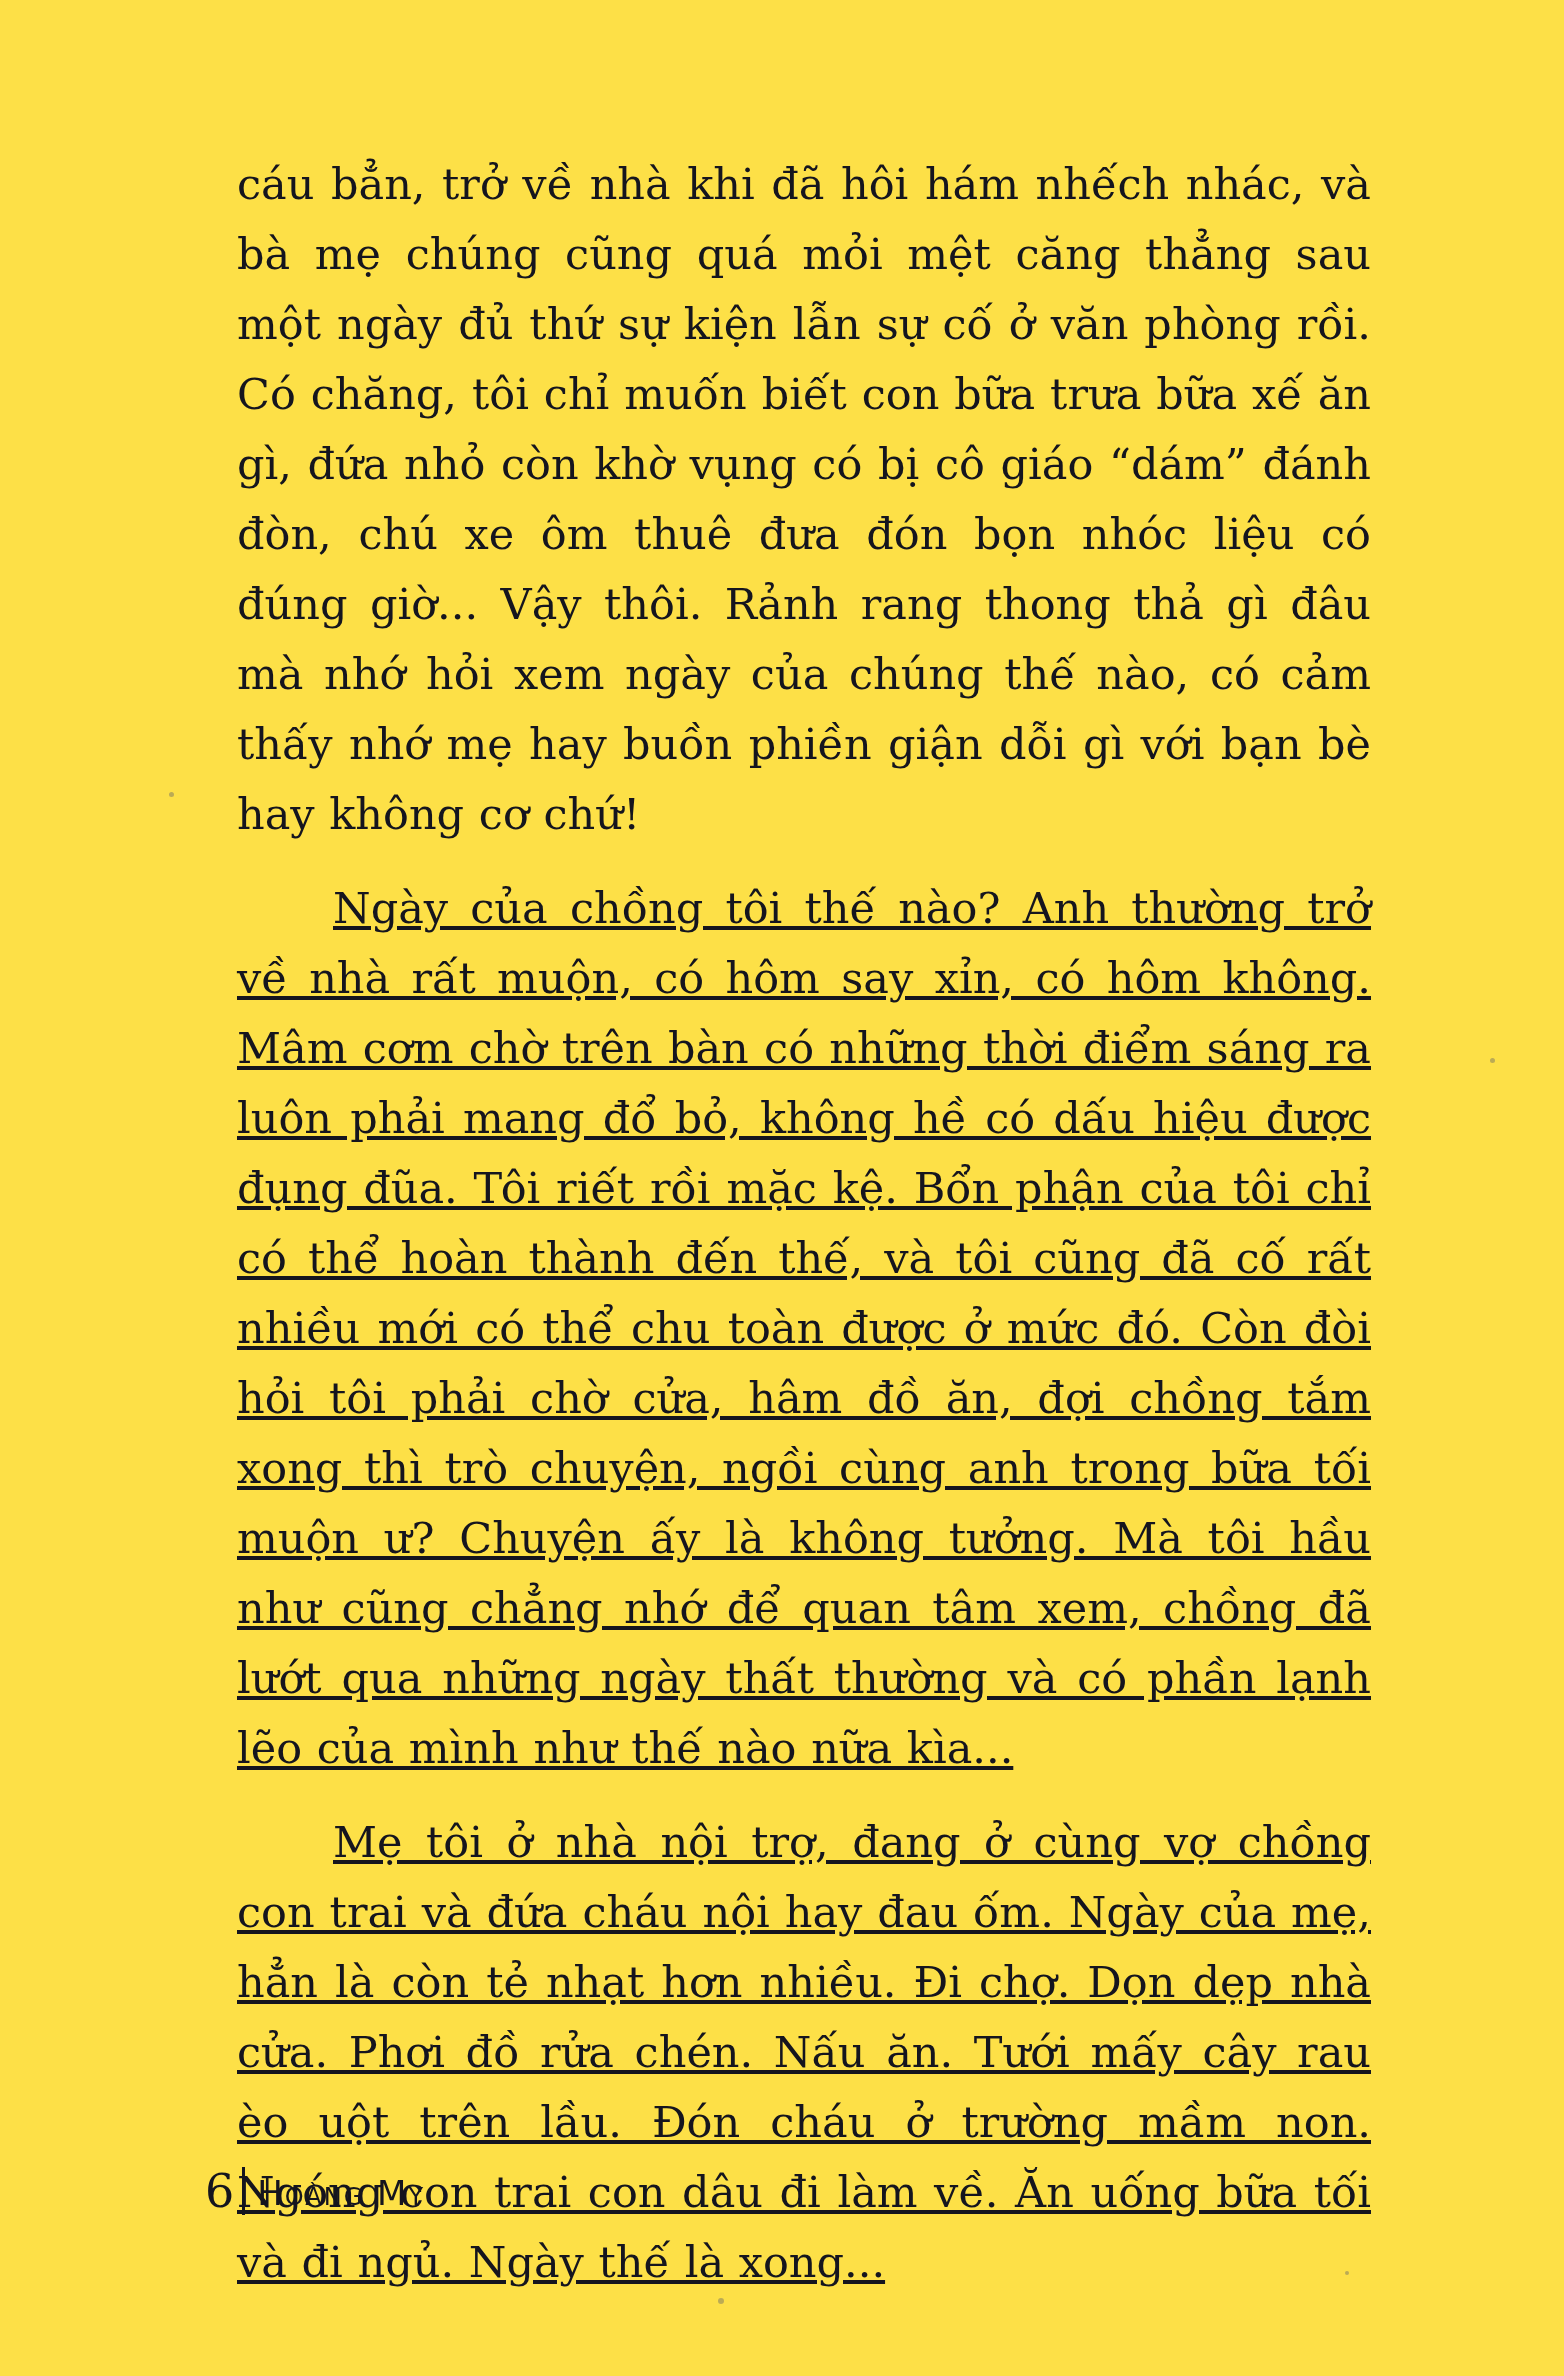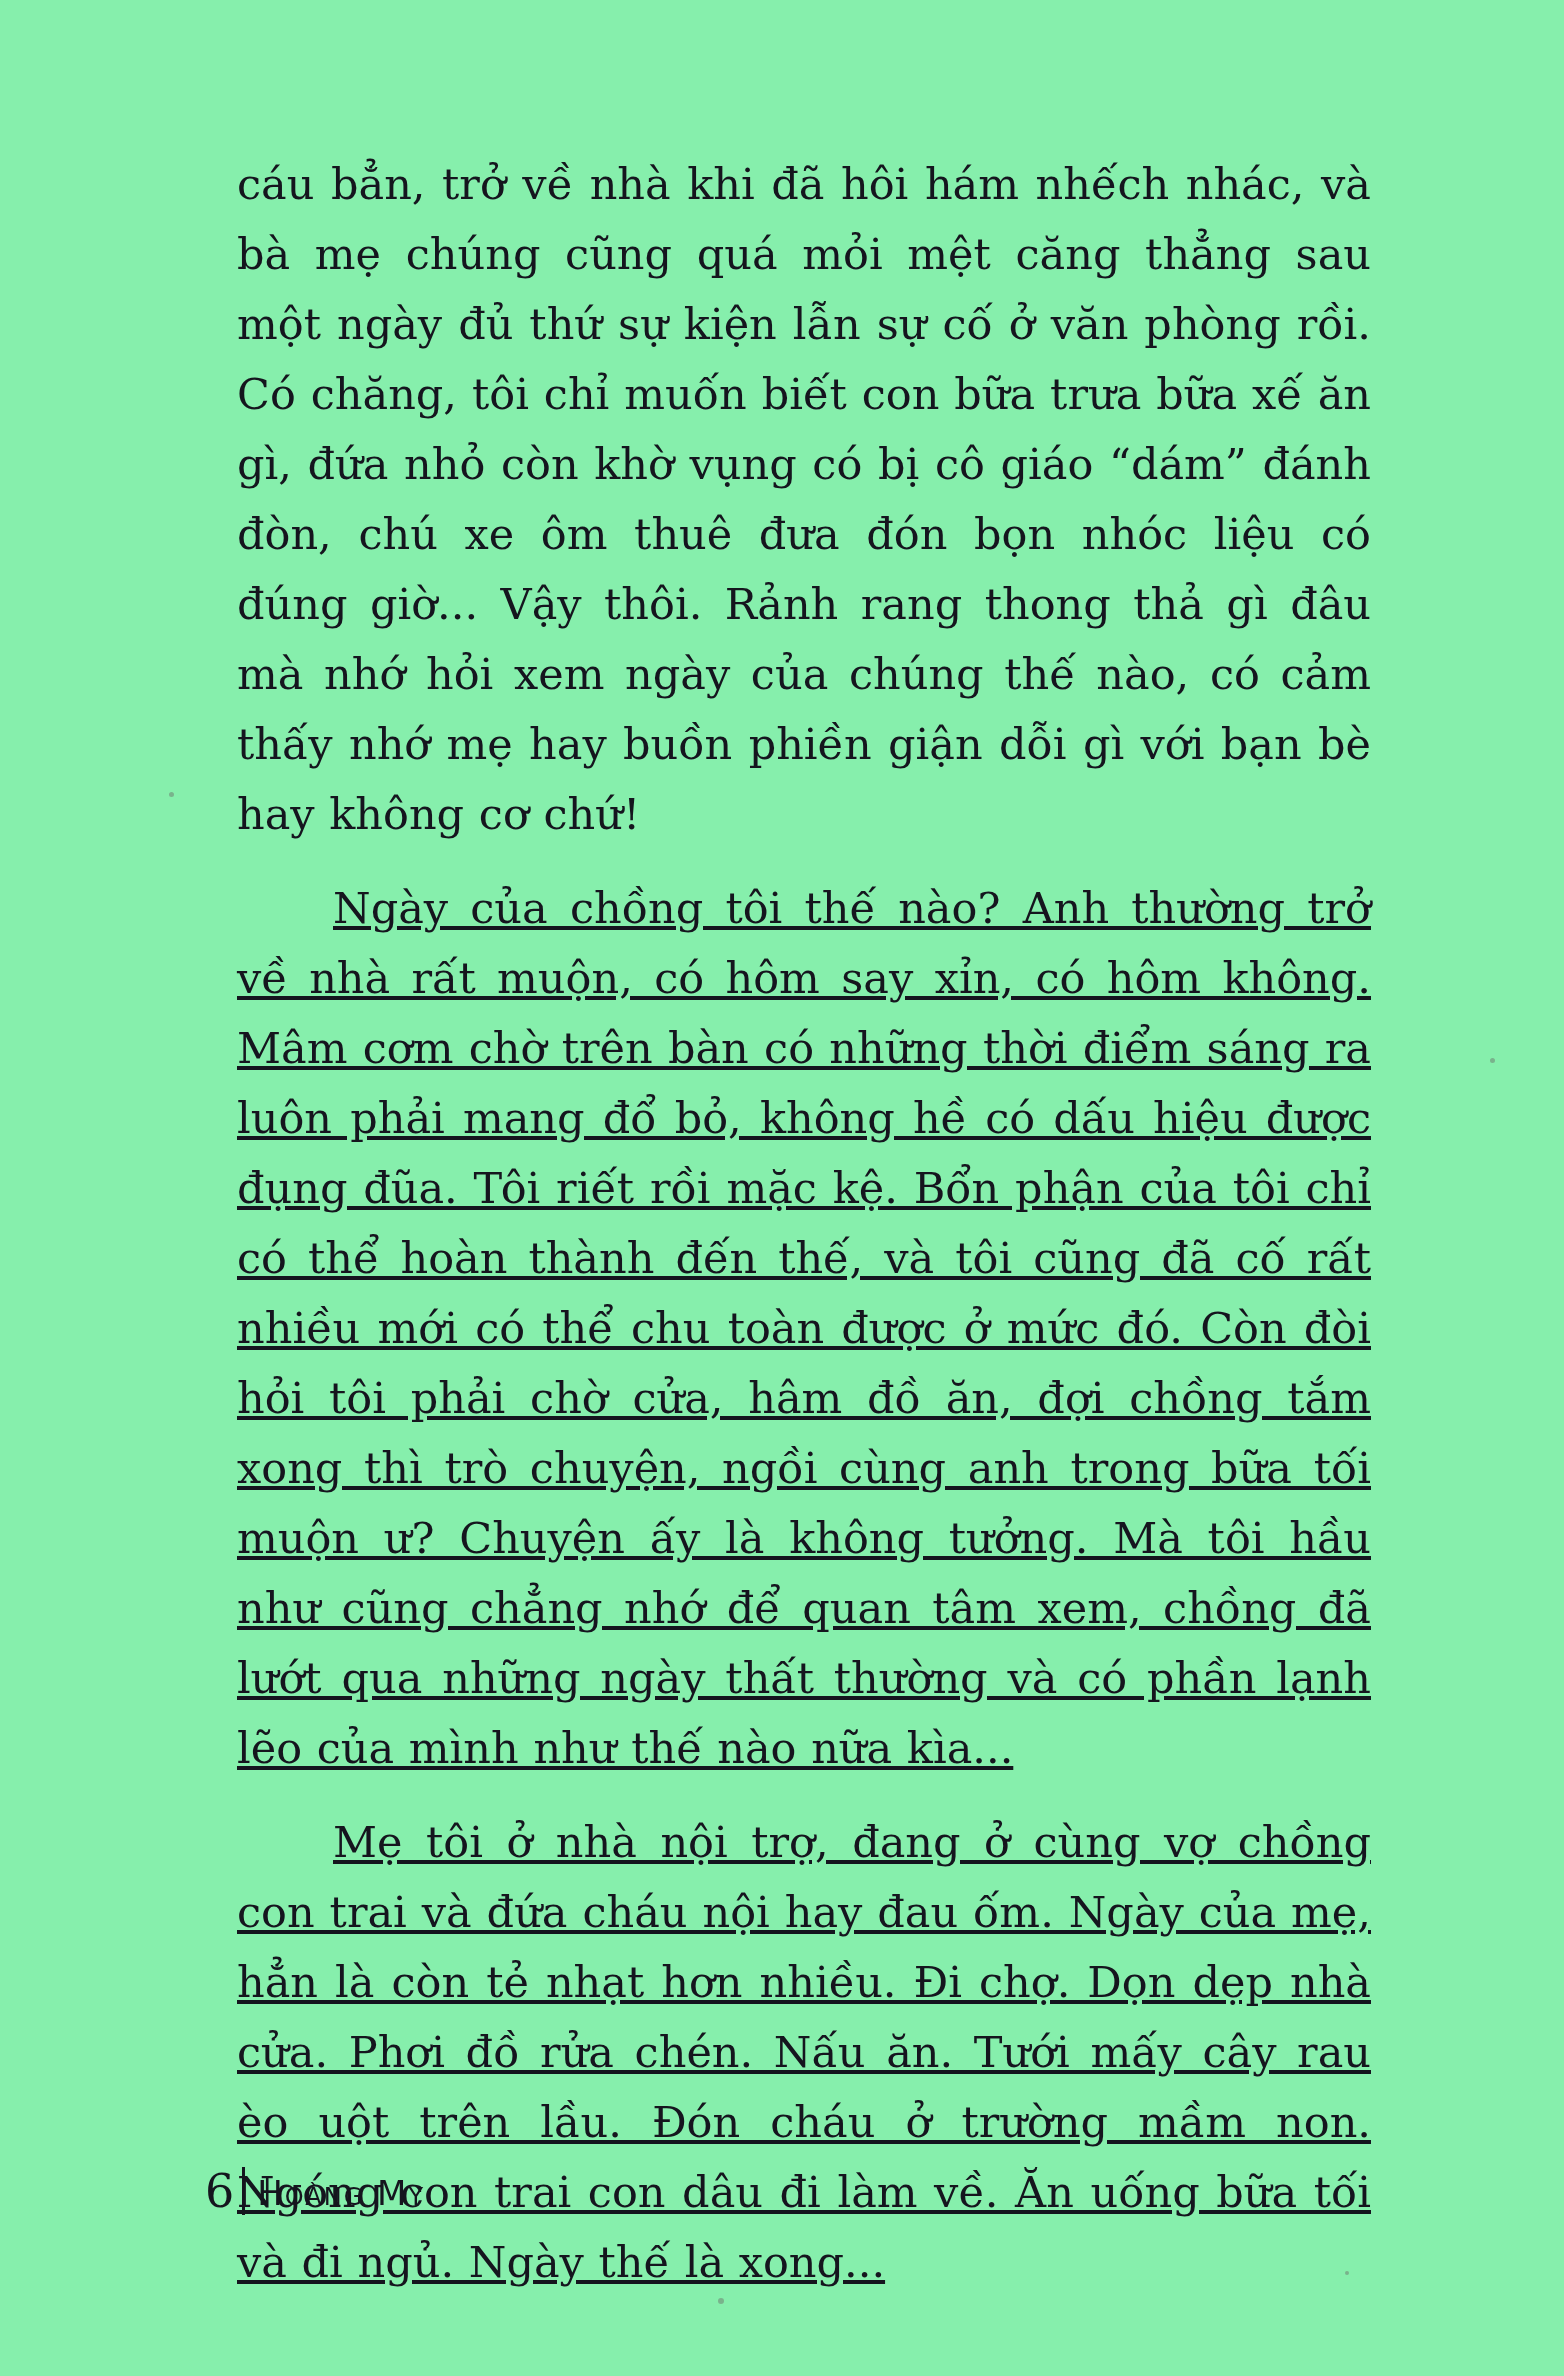--- a/index.html
+++ b/index.html
@@ -1,20 +1,20 @@
 <!DOCTYPE html>
 <html><head>
 <meta charset="utf-8">
 <style>
   html, body { margin:0; padding:0; }
   .page {
     position:relative;
     width:1564px;
     height:2376px;
-    background:#86efac;
+    background:#fde047;
     font-family:"DejaVu Serif", serif;
     color:#15151e;
     overflow:hidden;
     box-sizing:border-box;
   }
   .text-block {
     position:absolute;
     left:237px;
     top:149px;
     width:1134px;

